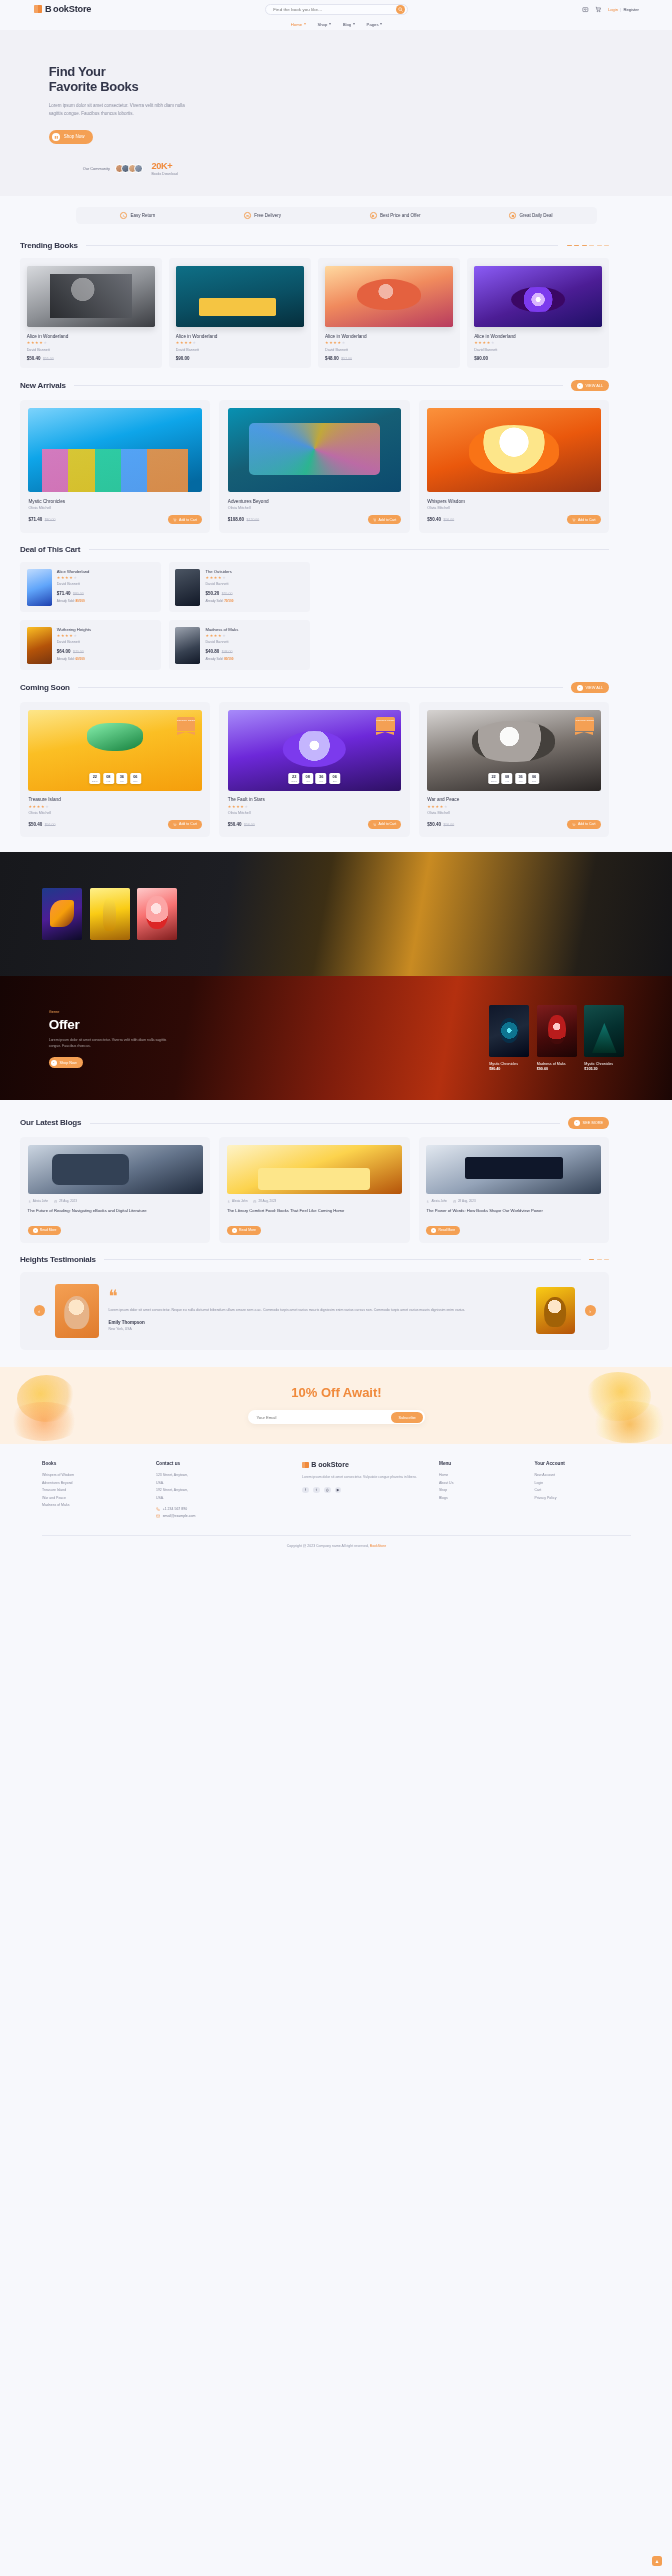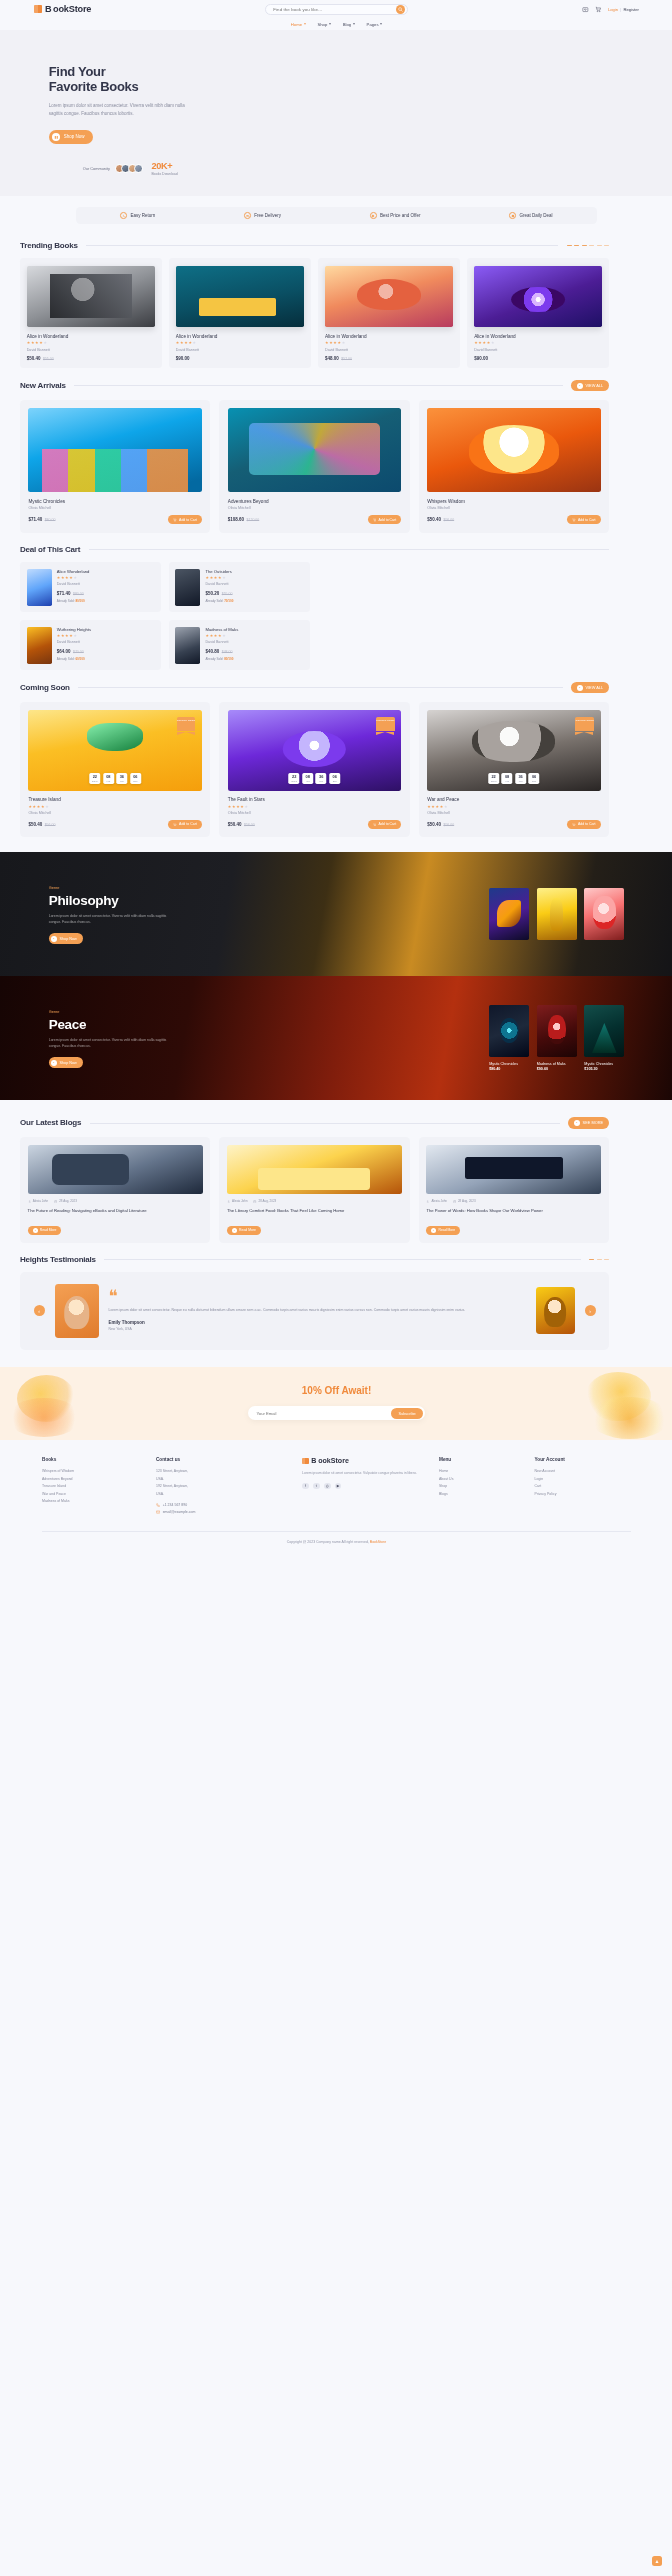--- a/index.html
+++ b/index.html
@@ -309,21 +309,21 @@
   .testi-loc { font-size: 3.4px; color: #9296a8; margin-top: 1.7px; }
   .testi-photo2 { width: 39px; height: 47px; border-radius: 3.4px; flex-shrink: 0; overflow:hidden; position:relative;
     background: linear-gradient(160deg,#facc15,#b45309); }
   .testi-photo2::after{content:"";position:absolute;left:50%;top:20%;width:56%;height:64%;transform:translateX(-50%);
     border-radius:48% 48% 40% 40%;background:radial-gradient(circle at 48% 32%,#fde6c8 0 28%,#a16207 29% 100%);}
 
   
   .news { margin-top: 17px; background: #fdf1e4; position: relative; overflow: hidden;
     padding: 18.5px 0 20px; text-align: center; }
   .news .splat { position: absolute; border-radius: 50%; filter: blur(0.3px); }
-  .news-off { font-size: 10px; font-weight: 700; color: #f08a3c; }
+  .news-off { font-size: 13px; font-weight: 700; color: #f08a3c; }
   .news-h { font-size: 11px; font-weight: 700; color: #33364a; margin-top: 3.4px; letter-spacing:-0.3px;}
   .news-form { margin: 10px auto 0; width: 177px; height: 14.3px; background:#fff; border-radius: 17px;
     display:flex; align-items:center; padding: 0 1.7px 0 8.4px; box-shadow: 0 1.7px 6.7px rgba(0,0,0,.05); position:relative; z-index:3;}
   .news-form input { flex:1; border:none; outline:none; font-size:4.2px; color:#9296a8;
     font-family:"Liberation Sans",sans-serif; background:transparent;}
   .news-form button { background:#f4a054; color:#fff; border:none; border-radius:17px; height:11px;
     padding: 0 7.6px; font-size:3.9px; cursor:pointer; font-family:"Liberation Sans",sans-serif;}
 
   
   .footer { background:#f7f8fc; padding: 17px 0 0; }
@@ -874,52 +874,39 @@
               </svg>
             <span>Add to Cart</span>
           </button>
         </div>
       </div>
     </div>
   </div>
 
   <div class="genre genre-phil" style="margin-top:15px">
     <div class="genre-inner">
-      <div class="genre-text">
-        <div class="genre-label">Genre</div>
-        <div class="genre-h">Philosophy</div>
-        <div class="genre-p">Lorem ipsum dolor sit amet consectetur. Viverra velit nibh diam nulla sagittis congue. Faucibus rhoncus.</div>
-        <button class="genre-btn">
-          <span class="circ">
-              <svg viewBox="0 0 24 24">
-                <path d="M5 12h12l-5-5m5 5l-5 5"></path>
-              </svg>
-            </span>
-          <span>Shop Now</span>
-        </button>
-      </div>
       <div class="genre-books">
         <div class="gbook">
             <div class="gth gb1"></div>
           </div>
         <div class="gbook">
             <div class="gth gb2"></div>
           </div>
         <div class="gbook">
             <div class="gth gb3"></div>
           </div>
       </div>
     </div>
   </div>
 
   <div class="genre genre-hor">
     <div class="genre-inner">
       <div class="genre-text">
         <div class="genre-label">Genre</div>
-        <div class="genre-h">Peace</div>
+        <div class="genre-h">Offer</div>
         <div class="genre-p">Lorem ipsum dolor sit amet consectetur. Viverra velit nibh diam nulla sagittis congue. Faucibus rhoncus.</div>
         <button class="genre-btn">
           <span class="circ">
               <svg viewBox="0 0 24 24">
                 <path d="M5 12h12l-5-5m5 5l-5 5"></path>
               </svg>
             </span>
           <span>Shop Now</span>
         </button>
       </div>

